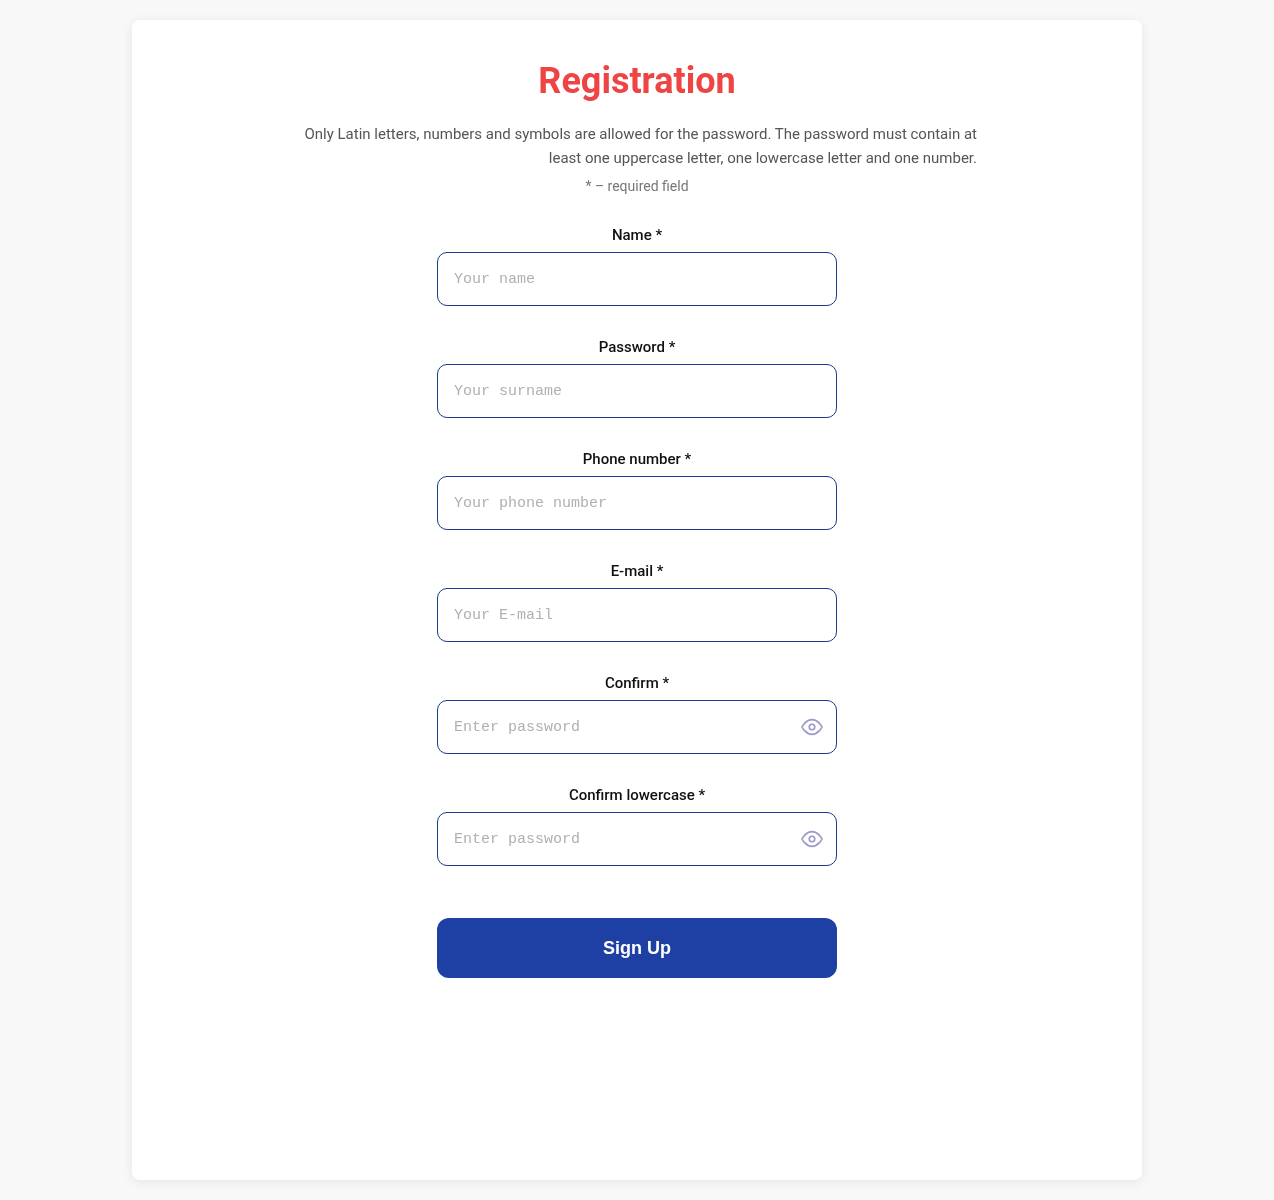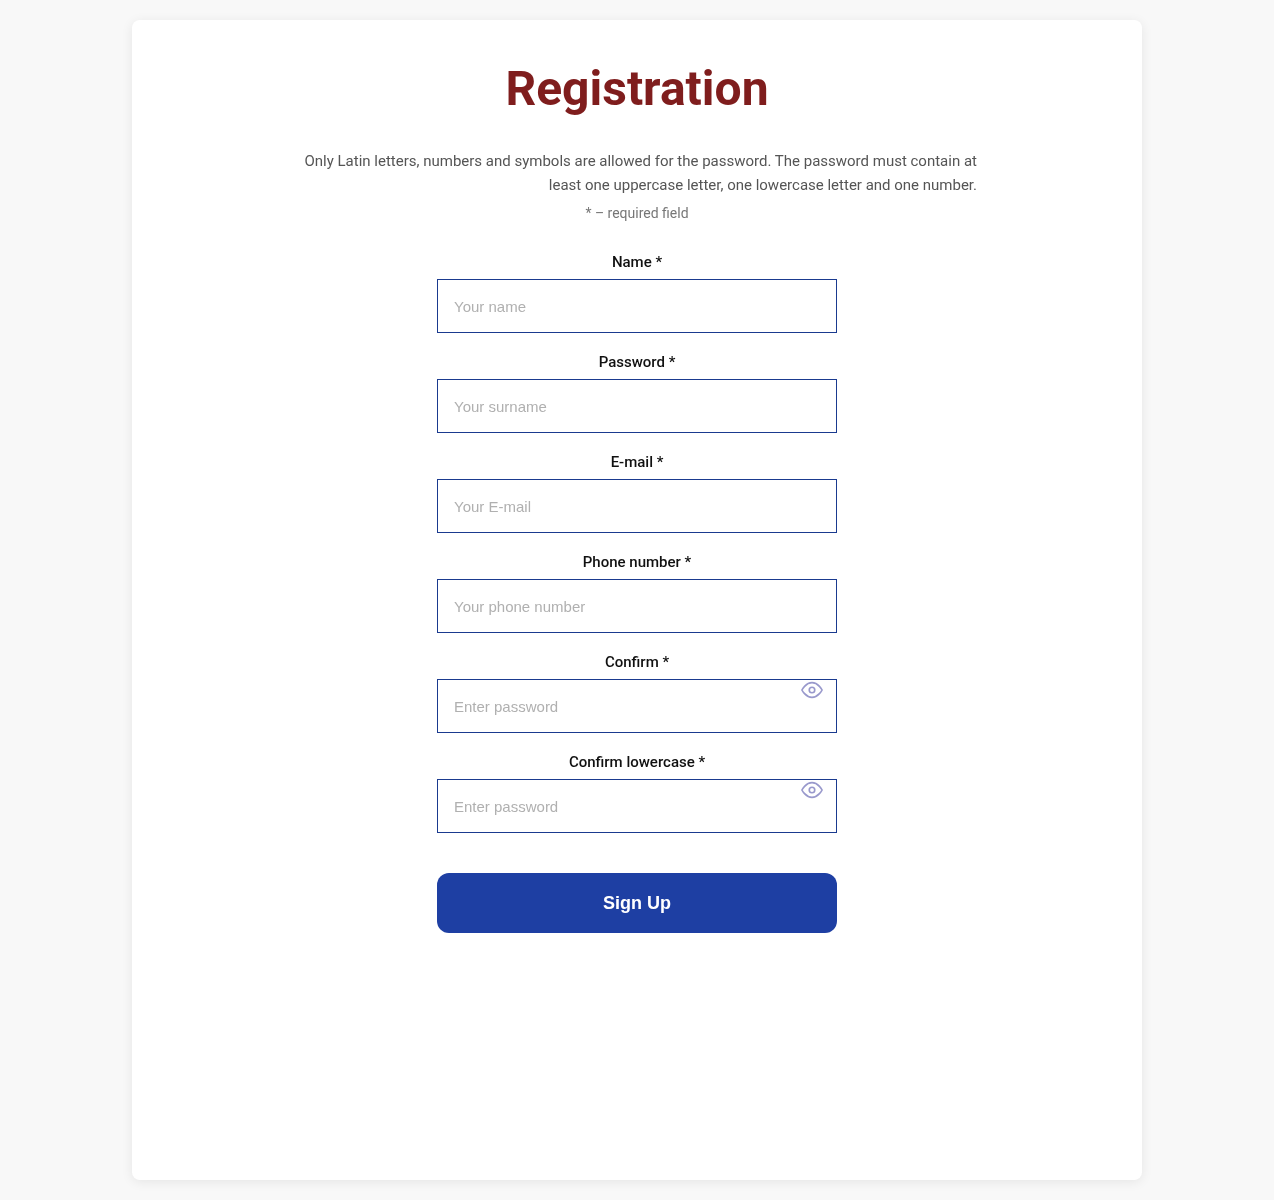--- a/index.html
+++ b/index.html
@@ -69,24 +69,24 @@
       min-height: 1160px;
       border-radius: 8px;
       box-shadow: 0 2px 12px rgba(0,0,0,0.08);
       padding: 40px 20px 60px;
       display: flex;
       flex-direction: column;
       align-items: center;
     }
 
     .page-title {
-      font-size: 48px;
+      font-size: 36px;
       font-weight: 700;
-      color: #7f1d1d;
-      margin-bottom: 32px;
+      color: #ef4444;
+      margin-bottom: 20px;
       text-align: center;
     }
 
     .page-description {
       font-size: 15px;
       color: #555;
       text-align: right;
       max-width: 680px;
       line-height: 1.6;
       margin-bottom: 8px;
@@ -97,21 +97,21 @@
       color: #777;
       text-align: right;
       margin-bottom: 32px;
     }
 
     .form-container {
       width: 100%;
       max-width: 400px;
       display: flex;
       flex-direction: column;
-      gap: 0;
+      gap: 12px;
     }
 
     .form-group {
       display: flex;
       flex-direction: column;
       margin-bottom: 20px;
     }
 
     .form-label {
       font-size: 15px;
@@ -119,36 +119,37 @@
       color: #111;
       margin-bottom: 8px;
       text-align: center;
     }
 
     .form-input {
       width: 100%;
       height: 54px;
       padding: 0 16px;
       border: 1.5px solid #1a3a8f;
-      border-radius: 0;
+      border-radius: 10px;
       font-size: 15px;
       color: #111;
       background: white;
       outline: none;
       transition: border-color 0.2s;
+      font-family: Liberation Mono, monospace;
     }
 
     .form-input::placeholder {
       color: #b0b0b0;
     }
 
     .input-wrapper {
       position: relative;
       display: flex;
-      align-items: flex-start;
+      align-items: center;
     }
 
     .input-wrapper .form-input {
       padding-right: 44px;
     }
 
     .eye-icon {
       position: absolute;
       right: 14px;
       width: 22px;
@@ -249,27 +250,27 @@
       <label class="form-label">Name *</label>
       <input class="form-input" type="text" placeholder="Your name" style="">
     </div>
 
     <div class="form-group">
       <label class="form-label">Password *</label>
       <input class="form-input" type="text" placeholder="Your surname" style="">
     </div>
 
     <div class="form-group">
+      <label class="form-label">Phone number *</label>
+      <input class="form-input" type="text" placeholder="Your phone number" style="">
+    </div>
+
+    <div class="form-group">
       <label class="form-label">E-mail *</label>
       <input class="form-input" type="email" placeholder="Your E-mail" style="">
-    </div>
-
-    <div class="form-group">
-      <label class="form-label">Phone number *</label>
-      <input class="form-input" type="text" placeholder="Your phone number" style="">
     </div>
 
     <div class="form-group">
       <label class="form-label">Confirm *</label>
       <div class="input-wrapper">
         <input class="form-input" type="password" placeholder="Enter password" style="">
         <span class="eye-icon">
           <svg viewBox="0 0 24 24" xmlns="http://www.w3.org/2000/svg">
             <path d="M1 12s4-8 11-8 11 8 11 8-4 8-11 8-11-8-11-8z"></path>
             <circle cx="12" cy="12" r="3"></circle>

